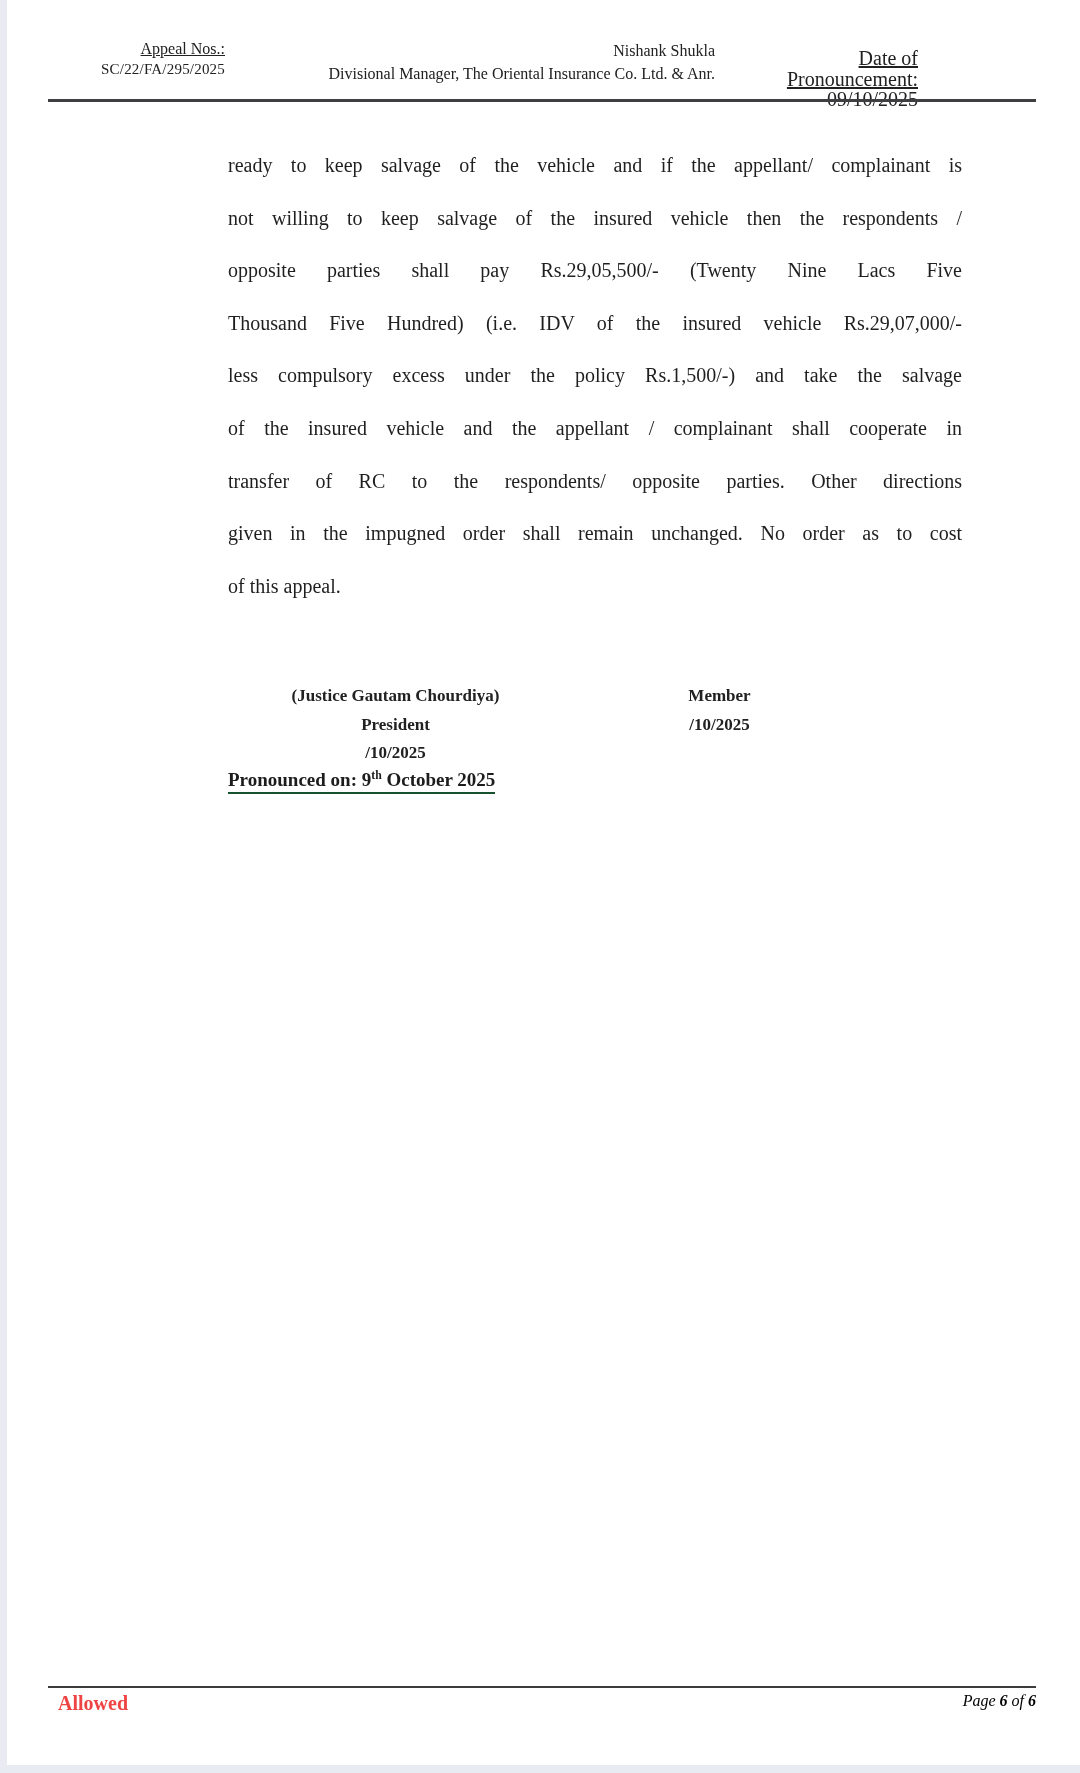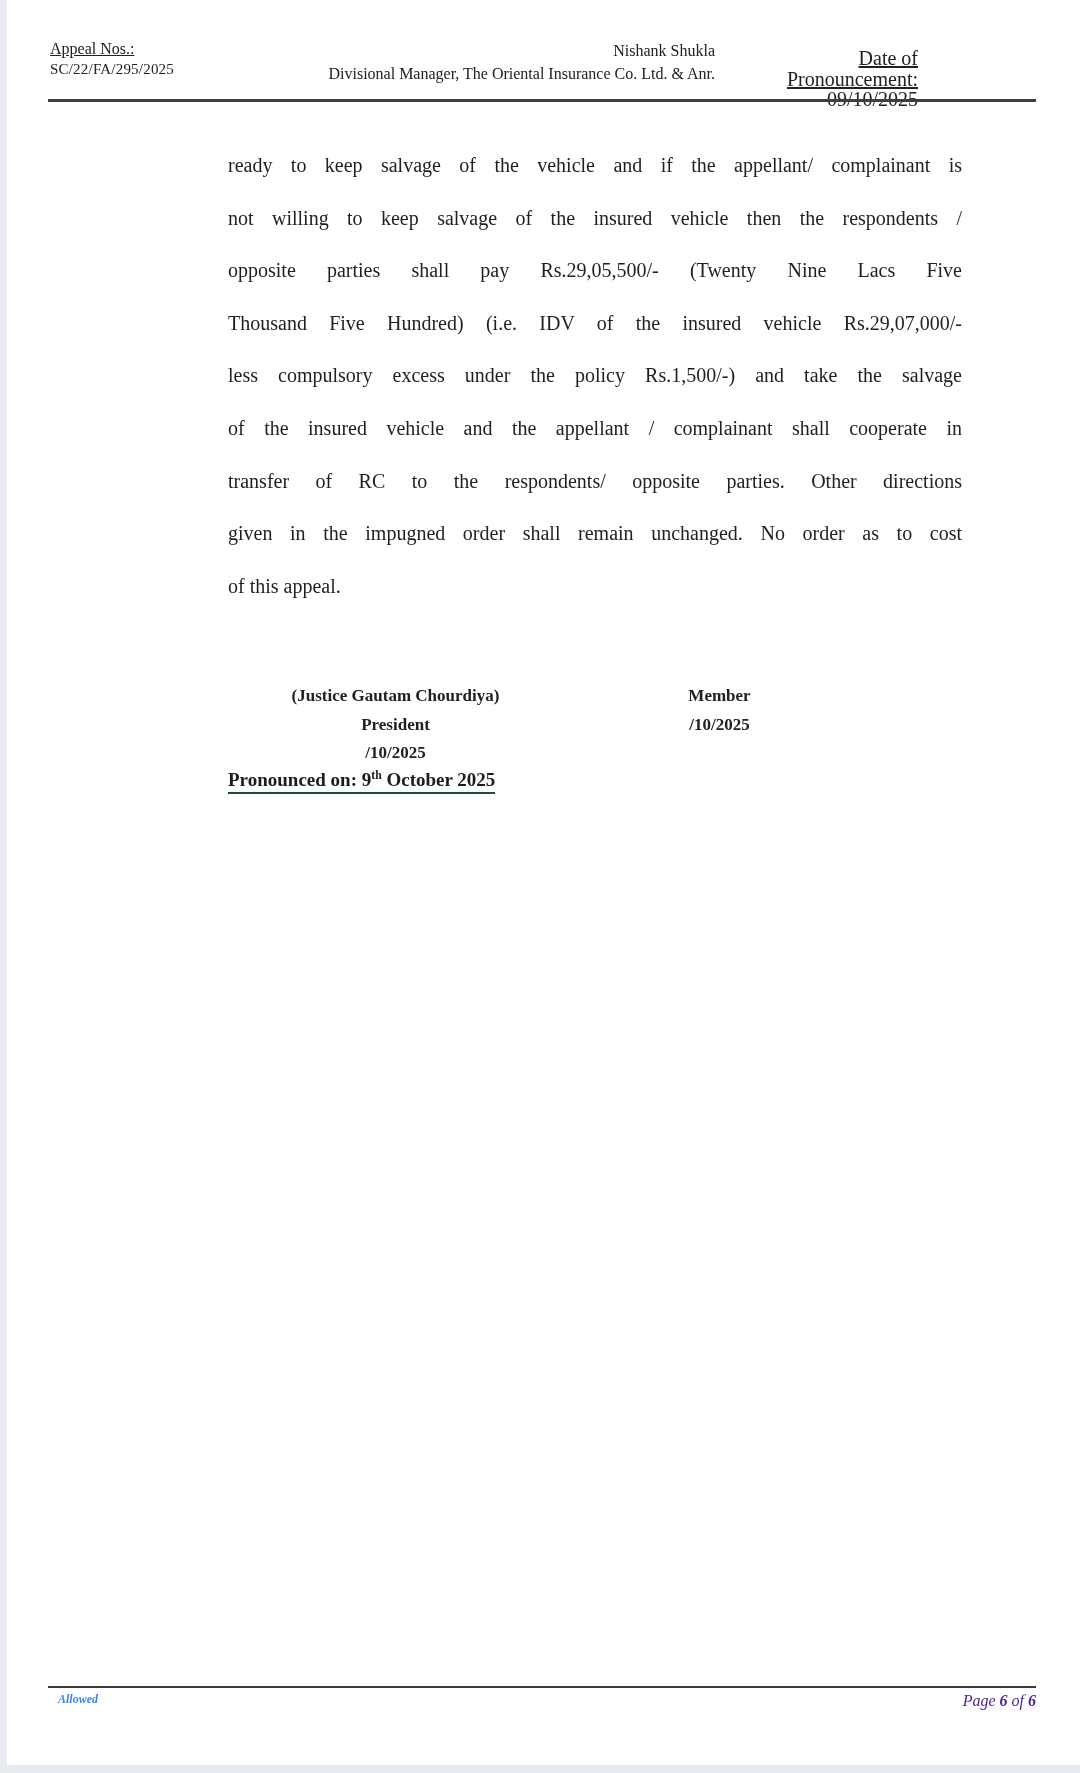--- a/index.html
+++ b/index.html
@@ -17,21 +17,21 @@
     position: absolute; left: 0; top: 0; width: 7px; height: 100%;
     background: #e9ebf2;
   }
   .edge-bottom {
     position: absolute; left: 0; bottom: 0; width: 100%; height: 8px;
     background: #e9ebf2;
   }
   
   .hdr-left {
     position: absolute; left: 50px; top: 38px; width: 175px;
-    text-align: left; font-size: 16px; line-height: 21px;
+    text-align: right; font-size: 16px; line-height: 21px;
   }
   .hdr-left .label { text-decoration: underline; }
   .hdr-left .value { font-size: 15px; letter-spacing: 0.2px; }
   .hdr-center {
     position: absolute; left: 255px; top: 39px; width: 460px;
     text-align: right; font-size: 16px; line-height: 23px;
   }
   .hdr-right {
     position: absolute; left: 768px; top: 48px; width: 150px;
     text-align: right; font-size: 20px; line-height: 20.5px;
@@ -66,25 +66,25 @@
     border-bottom: 2px solid #14532d; padding-bottom: 2px;
   }
   .pronounced sup { font-size: 0.62em; vertical-align: super; }
   
   .ftr-rule {
     position: absolute; left: 48px; top: 1686px; width: 988px; height: 2px;
     background: #3c3c3f; border: none;
   }
   .ftr-status {
     position: absolute; left: 58px; top: 1692px;
-    font-size: 12px; font-weight: bold; font-style: italic; color: #3b82f6;
+    font-size: 20px; font-weight: bold; color: #ef4444;
   }
   .ftr-page {
     position: absolute; right: 44px; top: 1692px;
-    font-size: 16px; font-style: italic; color: #4c1d95;
+    font-size: 16px; font-style: italic; color: #000000;
   }
   .ftr-page .num { font-weight: bold; }
 </style>
 </head>
 <body>
 
 <div class="page">
 
   <div class="edge-left"></div>
   <div class="edge-bottom"></div>

